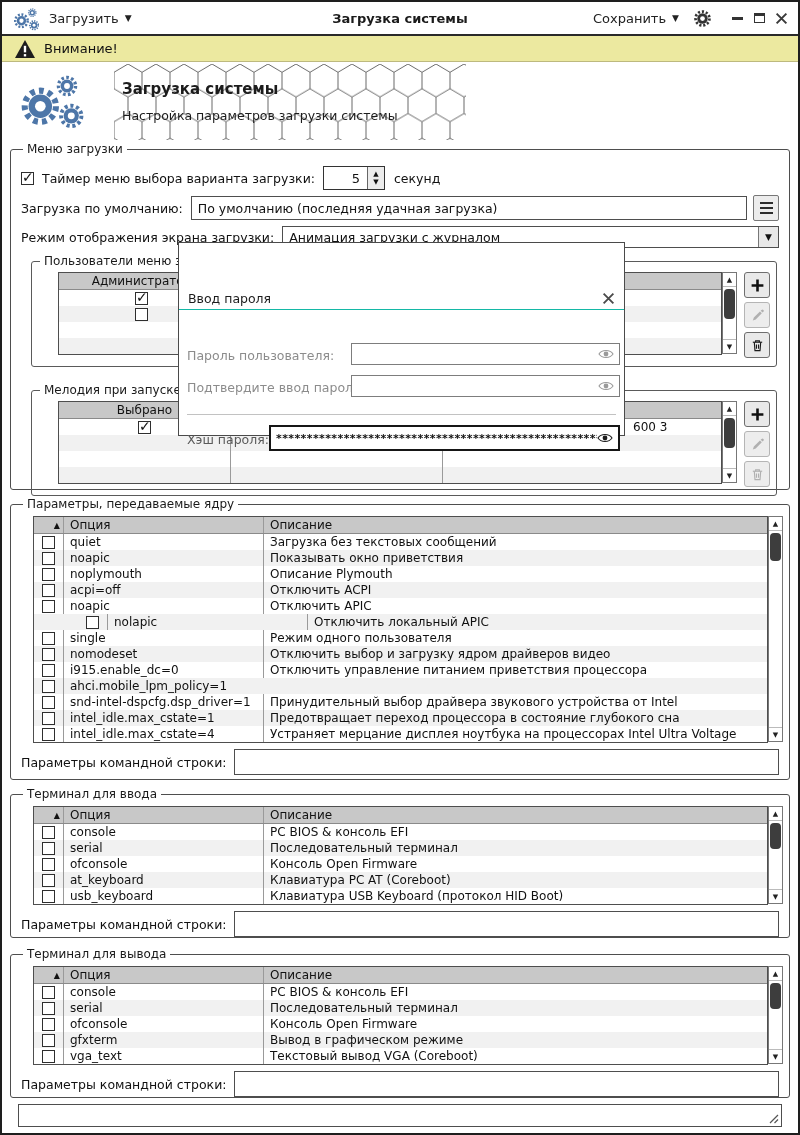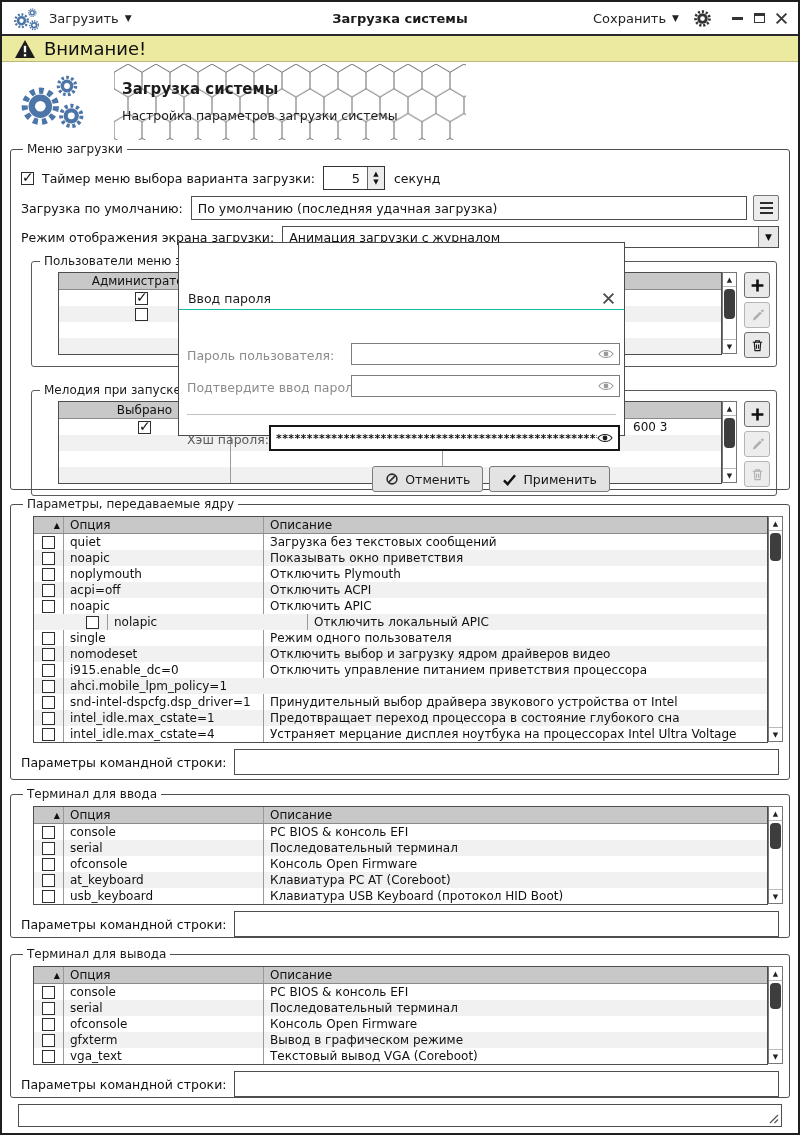--- a/index.html
+++ b/index.html
@@ -11,21 +11,21 @@
   .tb-center{flex:1;text-align:center;font-size:13px;font-weight:bold;color:#1b1b1b;}
   .tb-right{width:240px;display:flex;align-items:center;justify-content:flex-end;gap:14px;}
   .menubtn{display:flex;align-items:center;gap:6px;font-size:13px;color:#222;cursor:default;}
   .caret{font-size:9px;color:#222;}
   .winctls{display:flex;align-items:center;gap:8px;margin-left:4px;}
   .wc{width:14px;height:14px;display:flex;align-items:center;justify-content:center;}
   .wc-min i{display:block;width:11px;height:3px;background:#333;}
   .wc-max i{display:block;width:11px;height:10px;border:1.5px solid #333;border-top:3.5px solid #333;}
   
   .warnbar{height:26px;background:#ece9a0;border-bottom:1px solid #bdb97e;display:flex;align-items:center;gap:8px;padding:0 12px;}
-  .warnbar span{font-size:18px;color:#111;}
+  .warnbar span{font-size:13px;color:#111;}
   
   .apphdr{position:relative;height:80px;background:#fff;}
   .hexsvg{position:absolute;left:112px;top:2px;}
   .logo{position:absolute;left:16px;top:8px;}
   .hdr-title{position:absolute;left:120px;top:18px;font-size:15px;font-weight:bold;color:#1c1c1c;}
   .hdr-sub{position:absolute;left:120px;top:46px;font-size:12.5px;color:#1c1c1c;}
   
   .main{padding:0 8px;}
   fieldset.grp{border:1px solid #4e4e4e;border-radius:3px;margin:0;padding:2px 4px 4px 4px;background:transparent;}
   fieldset.grp>legend{font-size:12px;color:#1a1a1a;padding:0 4px;margin-left:8px;}
@@ -359,21 +359,21 @@
                 <span class="cb"></span>
               </div>
               <div class="cellL">noapic</div>
               <div class="cellL">Показывать окно приветствия</div>
             </div>
           <div class="trow" style="grid-template-columns:30px 200px 1fr;">
               <div class="cellc">
                 <span class="cb"></span>
               </div>
               <div class="cellL">noplymouth</div>
-              <div class="cellL">Отключить Plymouth</div>
+              <div class="cellL">Описание Plymouth</div>
             </div>
           <div class="trow" style="grid-template-columns:30px 200px 1fr;">
               <div class="cellc">
                 <span class="cb"></span>
               </div>
               <div class="cellL">acpi=off</div>
               <div class="cellL">Отключить ACPI</div>
             </div>
           <div class="trow" style="grid-template-columns:30px 200px 1fr;">
               <div class="cellc">
@@ -616,31 +616,16 @@
       <div class="dsep"></div>
       <span class="dlabel" style="left:8px;top:122px;color:#5a5a5a;">Хэш пароля:</span>
       <div class="dinput" style="left:90px;top:115px;width:351px;height:26px;border:2px solid #161616;">
         <span class="hashtxt">********************************************************</span>
         <span class="deye" style="color:#1c1c1c;">
           <svg width="16" height="12" viewBox="0 0 16 12">
               <use href="#eye"></use>
             </svg>
         </span>
       </div>
-      <div class="dlg-btns">
-        <div class="dbtn">
-          <svg width="14" height="14" viewBox="0 0 16 16">
-            <circle cx="8" cy="8" r="5.6" fill="none" stroke="#2c2c2c" stroke-width="1.8"></circle>
-            <path d="M4.2 11.8 L11.8 4.2" stroke="#2c2c2c" stroke-width="1.8"></path>
-          </svg>
-          <span>Отменить</span>
-        </div>
-        <div class="dbtn">
-          <svg width="15" height="13" viewBox="0 0 16 14">
-            <path d="M2 8 L6 12 L14 2.5" fill="none" stroke="#111" stroke-width="2.6"></path>
-          </svg>
-          <span>Применить</span>
-        </div>
-      </div>
     </div>
   </div>
 
 </div>
 
 </body></html>

